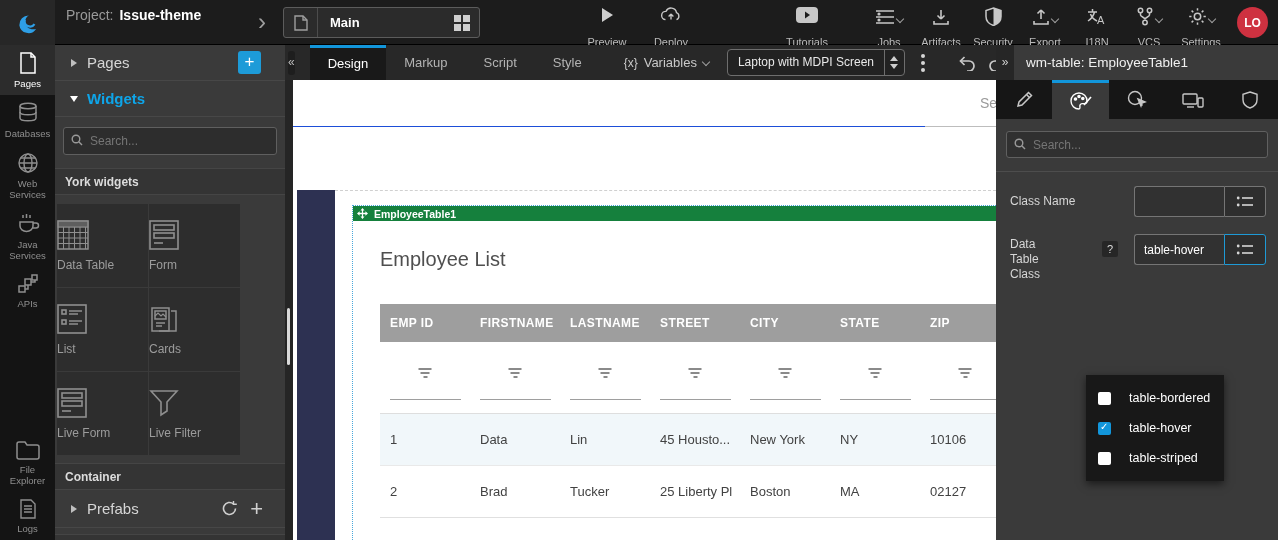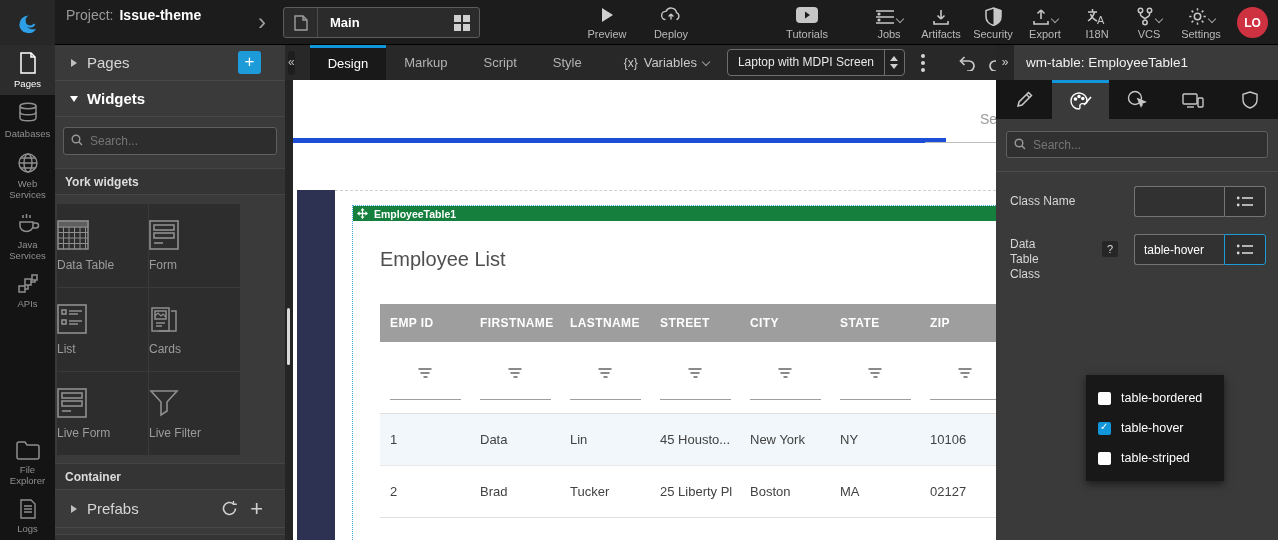--- a/index.html
+++ b/index.html
@@ -15,42 +15,42 @@
   .project .pname { color:#fff; font-weight:bold; }
   .nav-chev { position:absolute; left:258px; top:6px; color:#9e9e9e; font-size:24px; line-height:32px; }
   .page-select { position:absolute; left:283px; top:7px; width:197px; height:31px; background:#2b2b2b; border:1px solid #5c5c5c; border-radius:3px; display:flex; align-items:center; }
   .page-select .doc { width:34px; height:100%; display:flex; align-items:center; justify-content:center; border-right:1px solid #4c4c4c; color:#9e9e9e; }
   .page-select .pval { color:#fff; font-size:13px; font-weight:bold; margin-left:12px; flex:1; }
   .grid-ic { display:grid; grid-template-columns:7px 7px; grid-template-rows:7px 7px; gap:2px; margin-right:9px; }
   .grid-ic span { background:#cfcfcf; }
   .tb-actions { position:absolute; left:583px; top:4px; display:flex; gap:16px; }
   .tb-act { display:flex; flex-direction:column; align-items:center; width:48px; cursor:pointer; }
   .tb-act .ic { height:22px; display:flex; align-items:center; justify-content:center; color:#c7c7c7; }
-  .tb-act .lbl, .tool .lbl { color:#b9b9b9; font-size:11px; margin-top:2px; white-space:nowrap; }
+  .tb-act .lbl, .tool .lbl { color:#b9b9b9; font-size:11px; margin-top:10px; white-space:nowrap; }
   .tb-act.tutorials { margin-left:72px; }
   .tb-tools { position:absolute; right:56px; top:4px; display:flex; gap:10px; }
   .tool { display:flex; flex-direction:column; align-items:center; min-width:42px; cursor:pointer; }
   .tool .icrow { height:22px; display:flex; align-items:flex-end; gap:2px; color:#c7c7c7; }
   .caret { width:6px; height:6px; border-right:1.5px solid #9e9e9e; border-bottom:1.5px solid #9e9e9e; transform:rotate(45deg); margin-bottom:4px; }
   .avatar { position:absolute; right:10px; top:7px; width:31px; height:31px; border-radius:50%; background:#ce3140; color:#fff; font-size:12px; font-weight:bold; display:flex; align-items:center; justify-content:center; }
 
   
   .rail { position:absolute; left:0; top:45px; width:55px; height:495px; background:#141414; display:flex; flex-direction:column; }
   .rail-item { width:55px; padding:7px 2px 6px; display:flex; flex-direction:column; align-items:center; color:#8f8f8f; cursor:pointer; }
   .rail-item .rlbl { font-size:9.5px; text-align:center; line-height:11px; margin-top:4px; }
   .rail-item.active { background:#2c2c2c; color:#fff; }
   .rail-spacer { flex:1; }
 
   
   .lpanel { position:absolute; left:55px; top:45px; width:230px; height:495px; background:#3a3a3a; overflow:hidden; }
   .sec-row { height:36px; display:flex; align-items:center; padding:0 10px; border-bottom:1px solid #474747; }
   .tri-r { width:0; height:0; border-left:6px solid #bfbfbf; border-top:4px solid transparent; border-bottom:4px solid transparent; margin:0 10px 0 6px; }
   .tri-d { width:0; height:0; border-top:6px solid #fff; border-left:4px solid transparent; border-right:4px solid transparent; margin:0 9px 0 5px; }
   .sec-lbl { font-size:15px; color:#d6d6d6; }
-  .sec-lbl.b { color:#ffffff; font-weight:bold; }
+  .sec-lbl.b { color:#0ea5e9; font-weight:bold; }
   .plus-btn { margin-left:auto; margin-right:14px; width:23px; height:23px; background:#1d9bd8; border-radius:3px; color:#fff; font-size:17px; line-height:21px; text-align:center; cursor:pointer; }
   .search-wrap { padding:10px 8px 0; position:relative; }
   .search-wrap svg { position:absolute; left:16px; top:17px; }
   .search-input { width:100%; height:28px; background:#2d2d2d; border:1px solid #5f5f5f; border-radius:3px; color:#bbb; font-size:12px; padding-left:26px; outline:none; font-family:"Liberation Sans",sans-serif; }
   .cat-strip { margin-top:13px; height:27px; background:#343434; border-top:1px solid #454545; border-bottom:1px solid #454545; display:flex; align-items:center; padding-left:10px; font-size:12px; font-weight:bold; color:#dcdcdc; }
   .tile-grid { margin:9px 0 0 2px; width:183px; display:grid; grid-template-columns:91px 91px; gap:1px; }
   .tile { height:83px; background:#2d2d2d; display:flex; flex-direction:column; justify-content:center; cursor:grab; color:#8f8f8f; }
   .tile .tlbl { font-size:12px; color:#9c9c9c; margin-top:8px; }
   .prefab-icons { margin-left:auto; margin-right:12px; display:flex; align-items:center; gap:12px; color:#cfcfcf; }
   .pf-plus { font-size:22px; line-height:20px; cursor:pointer; }
@@ -73,21 +73,21 @@
   .dev-select .stepper { width:20px; border-left:1px solid #6e6e6e; display:flex; flex-direction:column; align-items:center; justify-content:center; gap:3px; }
   .tri-up { width:0;height:0;border-bottom:5px solid #cfcfcf;border-left:4px solid transparent;border-right:4px solid transparent; }
   .tri-dn { width:0;height:0;border-top:5px solid #cfcfcf;border-left:4px solid transparent;border-right:4px solid transparent; }
   .vdots { display:flex; flex-direction:column; gap:3px; margin-left:16px; cursor:pointer; }
   .vdots span { width:4px; height:4px; border-radius:50%; background:#d6d6d6; }
   .tsep { width:1px; height:20px; background:#4a4a4a; margin:0 13px; }
   .hist-btn { color:#c9c9c9; margin:0 6px; cursor:pointer; }
 
   
   .canvas { position:absolute; left:293px; top:80px; width:703px; height:460px; background:#fff; overflow:hidden; }
-  .app-navbar { position:absolute; left:0; top:16px; width:653px; height:47px; border-bottom:5px solid #1d4ed8; background:#fff; }
+  .app-navbar { position:absolute; left:0; top:0; width:653px; height:47px; border-bottom:1px solid #1d4ed8; background:#fff; }
   .nav-se { position:absolute; left:687px; top:15px; font-size:14px; color:#9a9a9a; white-space:nowrap; }
   .nav-underline { position:absolute; left:632px; top:46px; width:71px; border-bottom:1px solid #bdbdbd; }
   .app-sidebar { position:absolute; left:4px; top:110px; width:38px; height:350px; background:#2d3152; }
   .content-edge { position:absolute; left:42px; right:0; top:110px; border-top:1px dashed #d0d0d0; }
   .widget-box { position:absolute; left:59px; top:125px; right:-2px; bottom:-2px; border:1px dotted #49a8dc; }
   .sel-bar { height:15px; background:#15803d; display:flex; align-items:center; color:#fff; }
   .sel-bar .mvic { margin:0 6px 0 4px; }
   .sel-bar .wname { font-size:10.5px; font-weight:bold; }
   .widget-body { padding-left:27px; background:#fff; }
   .tbl-title { margin-top:27px; font-size:20px; color:#4f4f4f; }
@@ -123,21 +123,21 @@
   .finput { width:90px; height:31px; background:#313131; border:1px solid #757575; border-right:none; border-radius:3px 0 0 3px; color:#fff; font-size:12px; padding-left:9px; outline:none; font-family:"Liberation Sans",sans-serif; }
   .fbtn { width:42px; height:31px; border:1px solid #757575; border-radius:0 3px 3px 0; display:flex; align-items:center; justify-content:center; color:#d6d6d6; cursor:pointer; background:#2e2e2e; }
   .fbtn.blue { border-color:#1e9ad6; }
   .qbadge { width:16px; height:16px; background:#262626; border-radius:2px; color:#dcdcdc; font-size:11px; text-align:center; line-height:16px; margin:7px 8px 0 auto; }
   .flabel2 { width:52px; font-size:12px; color:#d6d6d6; line-height:15px; padding-top:3px; }
   .cls-dropdown { position:absolute; left:90px; top:203px; width:138px; background:#181818; box-shadow:0 3px 8px rgba(0,0,0,.55); padding:8px 0; z-index:5; }
   .opt { height:30px; display:flex; align-items:center; padding-left:12px; cursor:pointer; }
   .cbox { width:13px; height:13px; background:#fff; border-radius:2px; position:relative; flex:none; }
   .cbox.checked { background:#1296db; }
   .cbox.checked::after { content:"\2713"; font-family:"DejaVu Sans",sans-serif; position:absolute; left:2px; top:-1px; color:#fff; font-size:10px; }
-  .opt .olbl { margin-left:10px; color:#fff; font-size:12.5px; }
+  .opt .olbl { margin-left:18px; color:#fff; font-size:12.5px; }
 </style>
 </head>
 <body>
 
 <div class="topbar">
   <div class="logo">
     <span>
       <svg width="26" height="26" viewBox="0 0 24 24">
           <path d="M4 14a8.5 8.5 0 0 0 15.5 3.5c-5.5 1.5-10-2-10-7 0-2.4 1.2-4.4 3.2-5.5A8.5 8.5 0 0 0 4 14z" fill="#2e9fe6"></path>
           <path d="M9 9a5 5 0 0 0 9 4" stroke="#2e9fe6" stroke-width="2" fill="none"></path>

